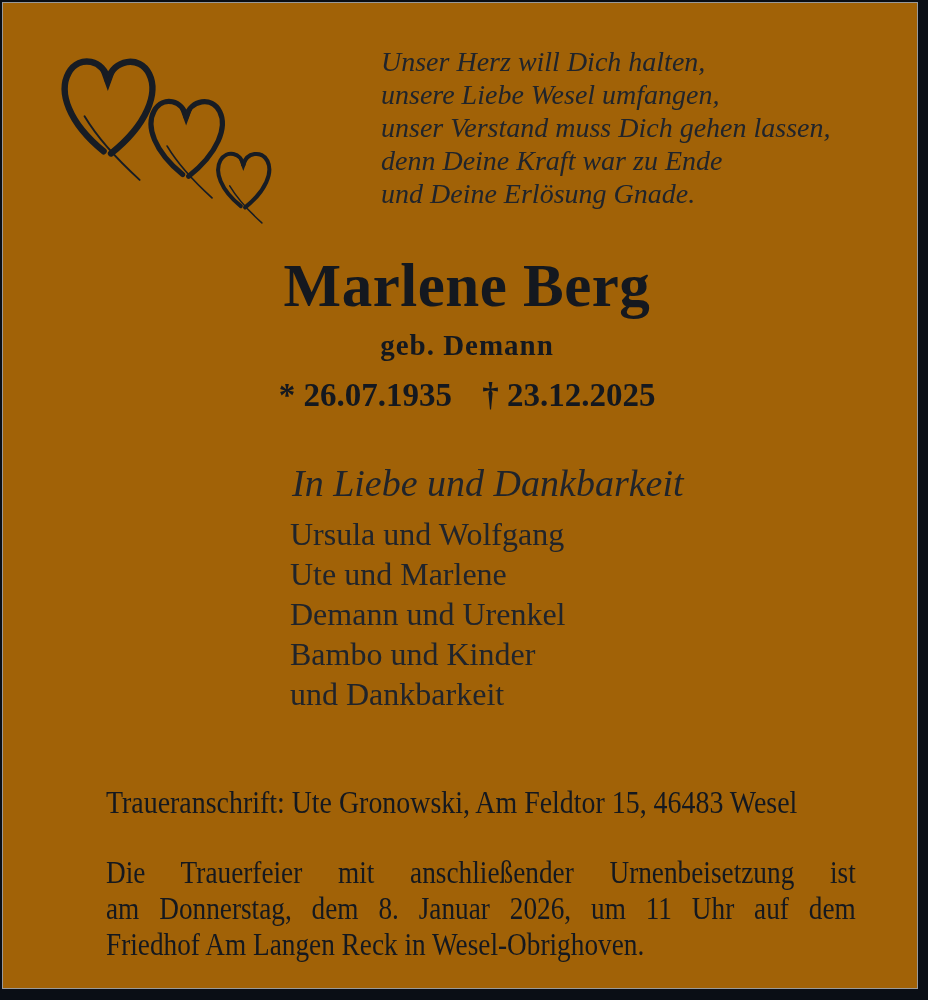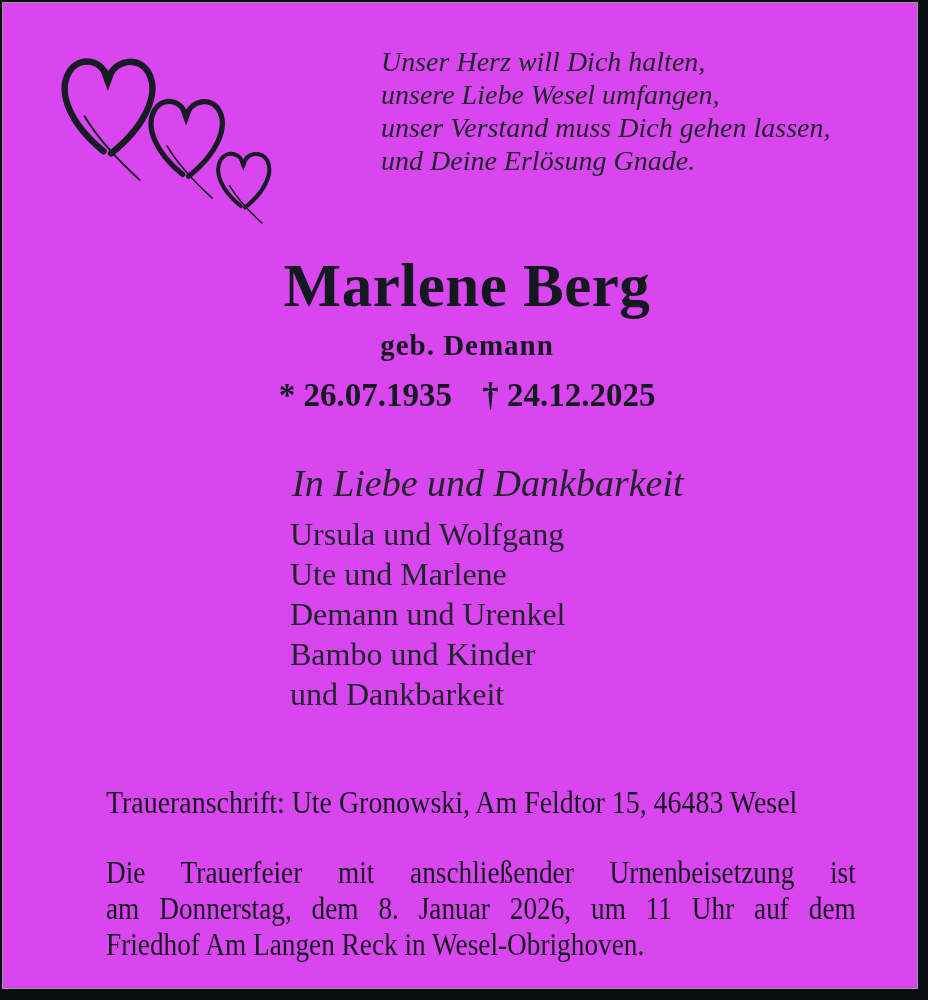--- a/index.html
+++ b/index.html
@@ -11,21 +11,21 @@
     background: #0a0e15;
     font-family: "Liberation Serif", "DejaVu Serif", serif;
     color: #1b1b1b;
   }
   .card {
     position: absolute;
     left: 2px;
     top: 2px;
     width: 916px;
     height: 987px;
-    background: #d946ef;
+    background: #a16207;
     border: 1px solid #9a9a9a;
     box-sizing: border-box;
   }
   .hearts {
     position: absolute;
     left: 50px;
     top: 30px;
   }
   .poem {
     position: absolute;
@@ -144,30 +144,31 @@
         <path d="M42,22 L50,44 L58,22 L50,32 Z" fill="#171c24" stroke="none"></path>
         <path d="M28,68 C40,88 58,108 80,128" stroke-width="2.4"></path>
       </g>
     </g>
   </svg>
 
   <div class="poem">
     <div>Unser Herz will Dich halten,</div>
     <div>unsere Liebe Wesel umfangen,</div>
     <div>unser Verstand muss Dich gehen lassen,</div>
+    <div>denn Deine Kraft war zu Ende</div>
     <div>und Deine Erlösung Gnade.</div>
   </div>
 
   <div class="name">Marlene Berg</div>
 
   <div class="maiden">geb. Demann</div>
 
   <div class="dates">
     <span class="birth">* 26.07.1935</span>
-    <span class="death">† 24.12.2025</span>
+    <span class="death">† 23.12.2025</span>
   </div>
 
   <div class="dedication">In Liebe und Dankbarkeit</div>
 
   <div class="mourners">
     <div>Ursula und Wolfgang</div>
     <div>Ute und Marlene</div>
     <div>Demann und Urenkel</div>
     <div>Bambo und Kinder</div>
     <div>und Dankbarkeit</div>

